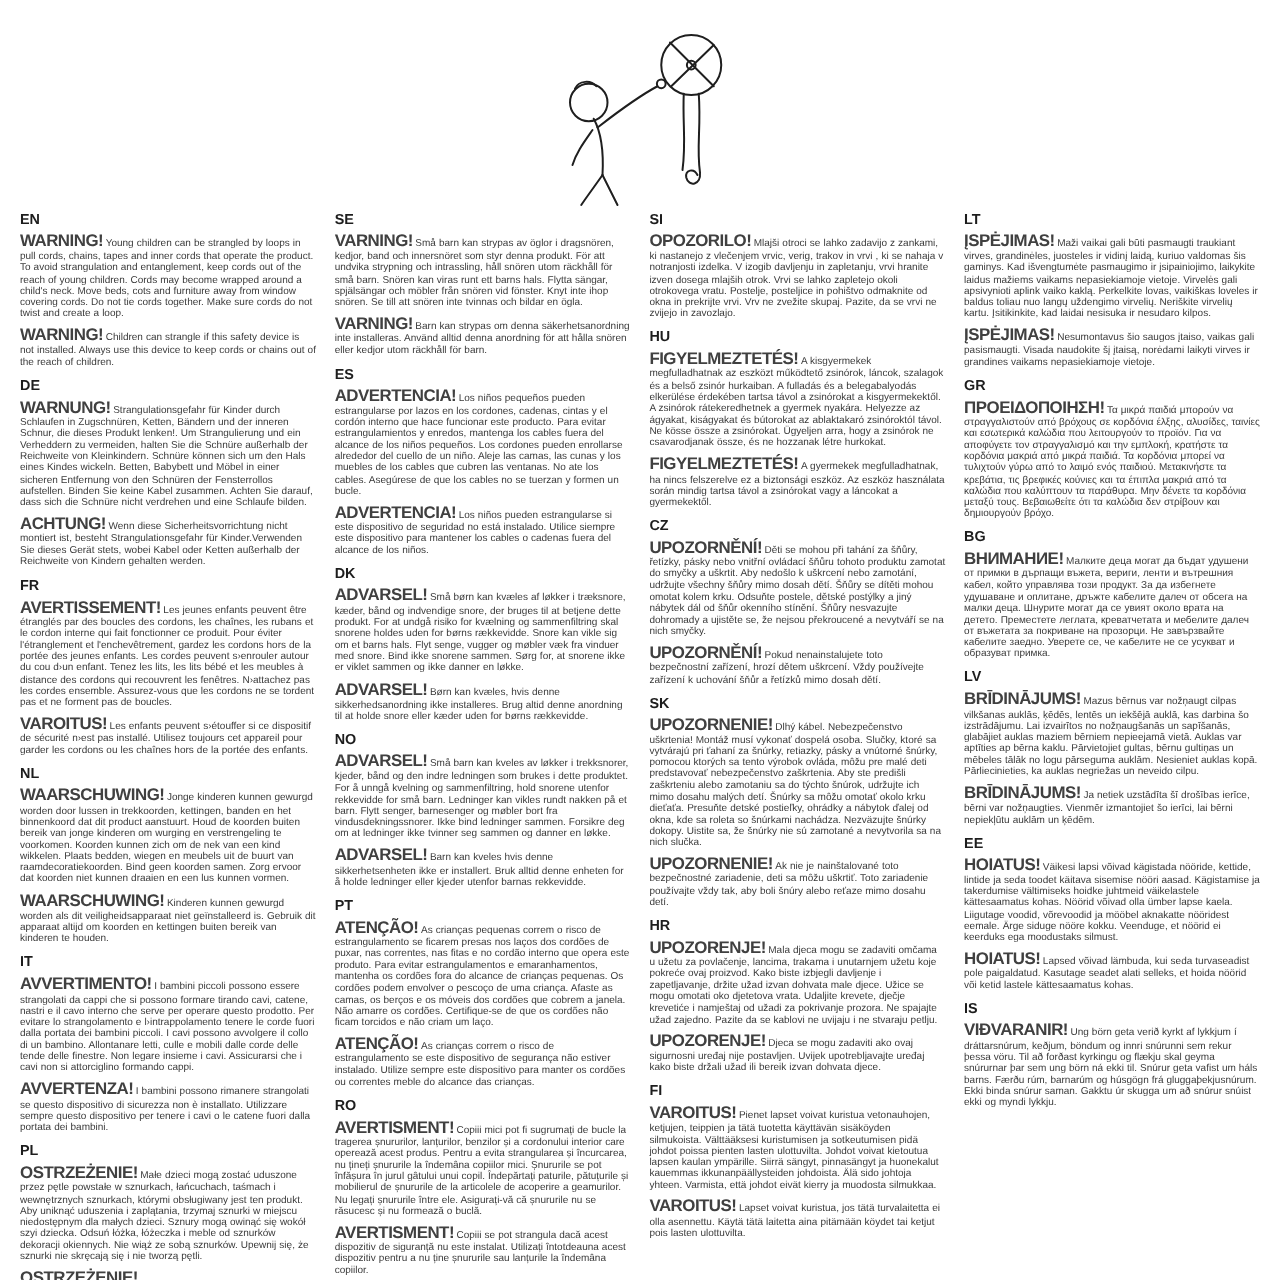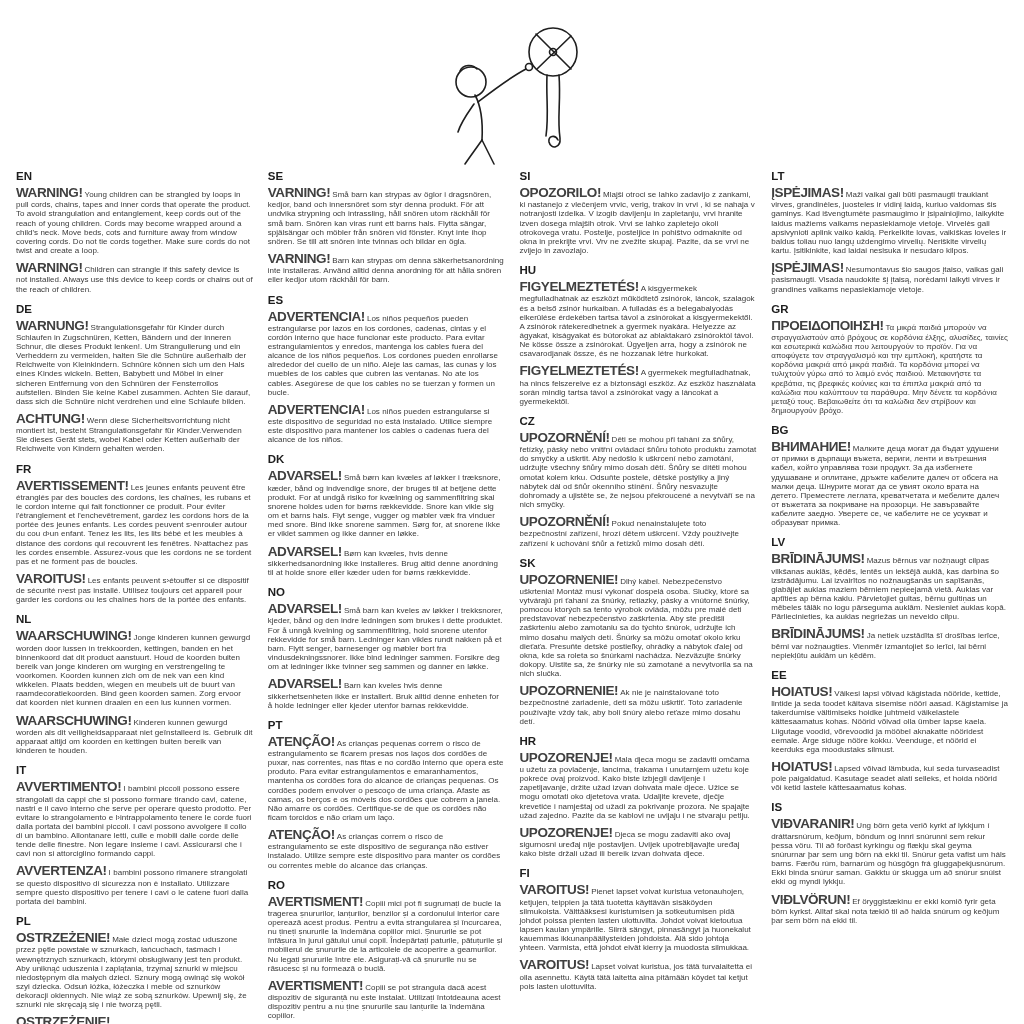--- a/index.html
+++ b/index.html
@@ -173,17 +173,16 @@
           <p class="warn"><span class="kw">BRĪDINĀJUMS!</span><span>Ja netiek uzstādīta šī drošības ierīce, bērni var nožņaugties. Vienmēr izmantojiet šo ierīci, lai bērni nepiekļūtu auklām un ķēdēm.</span></p>
         </section>
         <section>
           <div class="lang">EE</div>
           <p class="warn"><span class="kw">HOIATUS!</span><span>Väikesi lapsi võivad kägistada nööride, kettide, lintide ja seda toodet käitava sisemise nööri aasad. Kägistamise ja takerdumise vältimiseks hoidke juhtmeid väikelastele kättesaamatus kohas. Nöörid võivad olla ümber lapse kaela. Liigutage voodid, võrevoodid ja mööbel aknakatte nööridest eemale. Ärge siduge nööre kokku. Veenduge, et nöörid ei keerduks ega moodustaks silmust.</span></p>
           <p class="warn"><span class="kw">HOIATUS!</span><span>Lapsed võivad lämbuda, kui seda turvaseadist pole paigaldatud. Kasutage seadet alati selleks, et hoida nöörid või ketid lastele kättesaamatus kohas.</span></p>
         </section>
         <section>
           <div class="lang">IS</div>
           <p class="warn"><span class="kw">VIÐVARANIR!</span><span>Ung börn geta verið kyrkt af lykkjum í dráttarsnúrum, keðjum, böndum og innri snúrunni sem rekur þessa vöru. Til að forðast kyrkingu og flækju skal geyma snúrurnar þar sem ung börn ná ekki til. Snúrur geta vafist um háls barns. Færðu rúm, barnarúm og húsgögn frá gluggaþekjusnúrum. Ekki binda snúrur saman. Gakktu úr skugga um að snúrur snúist ekki og myndi lykkju.</span></p>
-          <p class="warn"><span class="kw">VIÐLVÖRUN!</span><span>Ef öryggistækinu er ekki komið fyrir geta börn kyrkst. Alltaf skal nota tækið til að halda snúrum og keðjum þar sem börn ná ekki til.</span></p>
         </section>
       </div>
     </div>
 </div>
 
 </body></html>

